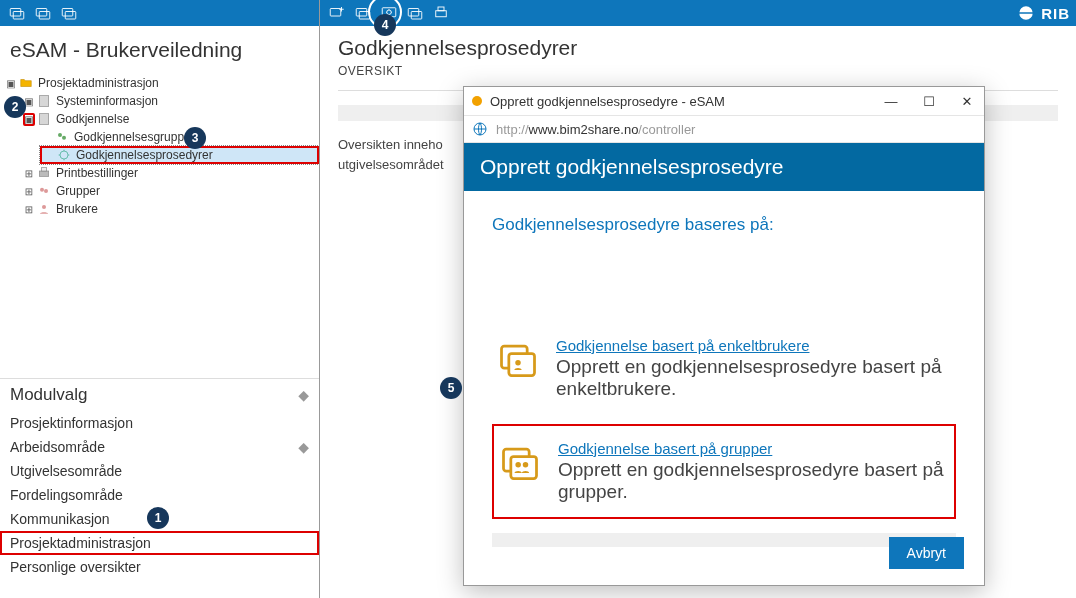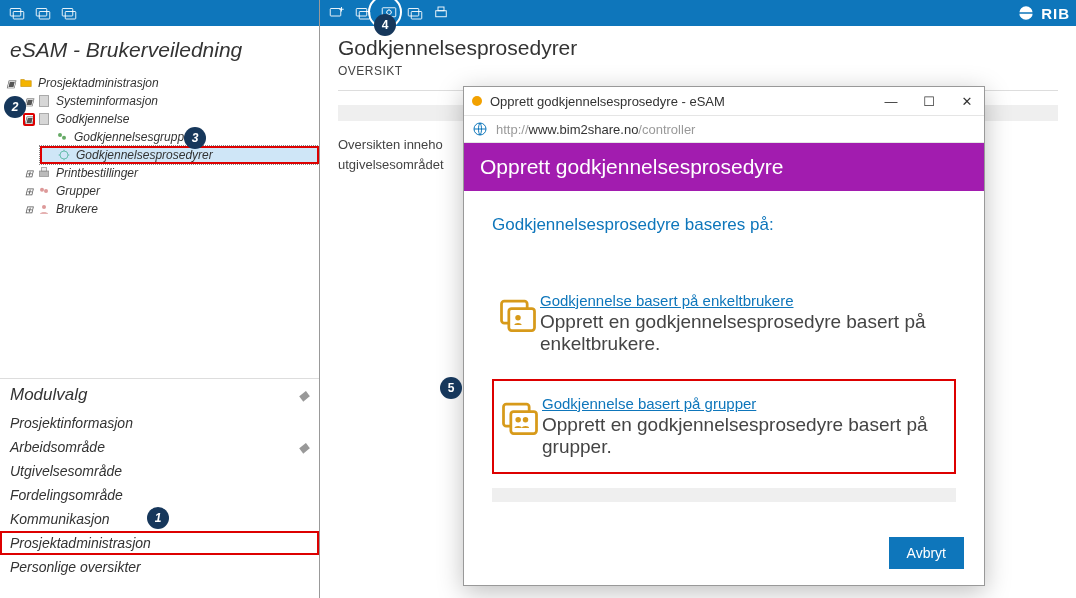--- a/index.html
+++ b/index.html
@@ -10,21 +10,21 @@
   .topbar { height: 26px; background: #0e76bb; display: flex; align-items: center; padding: 0 6px; }
   .topbar .tb-icon { width: 22px; height: 22px; margin-right: 4px; display:flex; align-items:center; justify-content:center; color:#fff; }
   .topbar .tb-icon svg { width:18px; height:18px; stroke:#fff; fill:none; stroke-width:1.2; }
   .topbar .rib { margin-left:auto; display:flex; align-items:center; gap:6px; color:#fff; font-weight:600; letter-spacing:1px; font-size:15px;}
   .topbar .rib-logo { width:18px; height:18px; }
 
   
   .left-panel { position:absolute; left:0; top:0; width:320px; height:598px; border-right:1px solid #999; background:#fff;}
   .left-panel .topbar { }
   .left-title { font-size:21px; color:#333; padding:12px 8px 10px 10px; font-weight:300; }
-  .left-content { padding:0; height:calc(100% - 26px); overflow:hidden;font-style:italic; }
+  .left-content { padding:0; height:calc(100% - 26px); overflow:hidden; }
 
   .tree-zone { padding:2px 0 30px 0; height:300px;}
   .tree { list-style:none; padding-left:4px; }
   .tree .node { display:flex; align-items:center; height:18px; padding:0 2px; font-size:12px; position:relative;}
   .tree .icon { width:16px; height:16px; margin-right:4px; display:flex; align-items:center; justify-content:center;}
   .tree .folder-icon svg, .tree .doc-icon svg, .tree .gear-icon svg, .tree .group-icon svg, .tree .exp-icon svg { width:14px; height:14px; }
   .tree ul { list-style:none; padding-left:18px; }
   .tree .exp { width:10px; display:inline-flex; justify-content:center; color:#555; font-size:10px; margin-right:2px; flex-shrink:0;}
   .tree .sel { background:#cfe6f7; outline:1px dotted #888;}
   .red-outline { outline:2px solid #d00; outline-offset:-1px; border-radius:1px;}
@@ -51,24 +51,24 @@
 
   
   .dialog { position:absolute; left:463px; top:86px; width:522px; height:500px; background:#fff; border:1px solid #999; box-shadow:0 6px 24px rgba(0,0,0,.25); z-index:50;}
   .dlg-titlebar { height:28px; display:flex; align-items:center; padding:0 8px; font-size:13px; color:#333;justify-content:space-between;}
   .dlg-titlebar .dot { width:10px; height:10px; background:#f2a100; border-radius:50%; margin-right:8px;}
   .dlg-winbtns { margin-left:auto; display:flex; gap:20px; color:#333;}
   .dlg-winbtns span { width:18px; text-align:center; }
   .dlg-url { height:28px; display:flex; align-items:center; padding:0 8px; font-size:13px; border-top:1px solid #e5e5e5; border-bottom:1px solid #e5e5e5; color:#333;}
   .dlg-url .grey { color:#999;}
   .dlg-url .globe { width:16px; height:16px; margin-right:8px; display:inline-flex; align-items:center; justify-content:center;}
-  .dlg-header { background:#a21caf; color:#fff; font-size:21px; font-weight:300; padding:12px 16px; }
+  .dlg-header { background:#0369a1; color:#fff; font-size:21px; font-weight:300; padding:12px 16px; }
   .dlg-body { padding:24px 28px; }
-  .dlg-subq { color:#0e76bb; font-size:17px; font-weight:400; margin-bottom:43px;}
-  .opt { display:flex; padding:14px 4px; margin-bottom:10px;}
+  .dlg-subq { color:#0e76bb; font-size:17px; font-weight:400; margin-bottom:88px;}
+  .opt { display:flex; gap:16px; padding:14px 4px; margin-bottom:10px;}
   .opt.redbox { border:2px solid #d00;}
   .opt-icon { width:44px; height:44px; flex-shrink:0;}
   .opt-icon svg { width:44px; height:44px;}
   .opt a { color:#0e76bb; text-decoration:underline; font-size:15px; font-weight:400;}
   .opt .desc { font-size:19px; color:#444; margin-top:2px;}
   .dlg-greybar { height:14px; background:#efefef; margin-top:14px;}
   .dlg-footer { position:absolute; bottom:16px; right:20px;}
   .btn-primary { background:#0e76bb; color:#fff; border:none; padding:8px 18px; font-size:14px;}
 
   .rib-logo circle { fill:#fff;}

